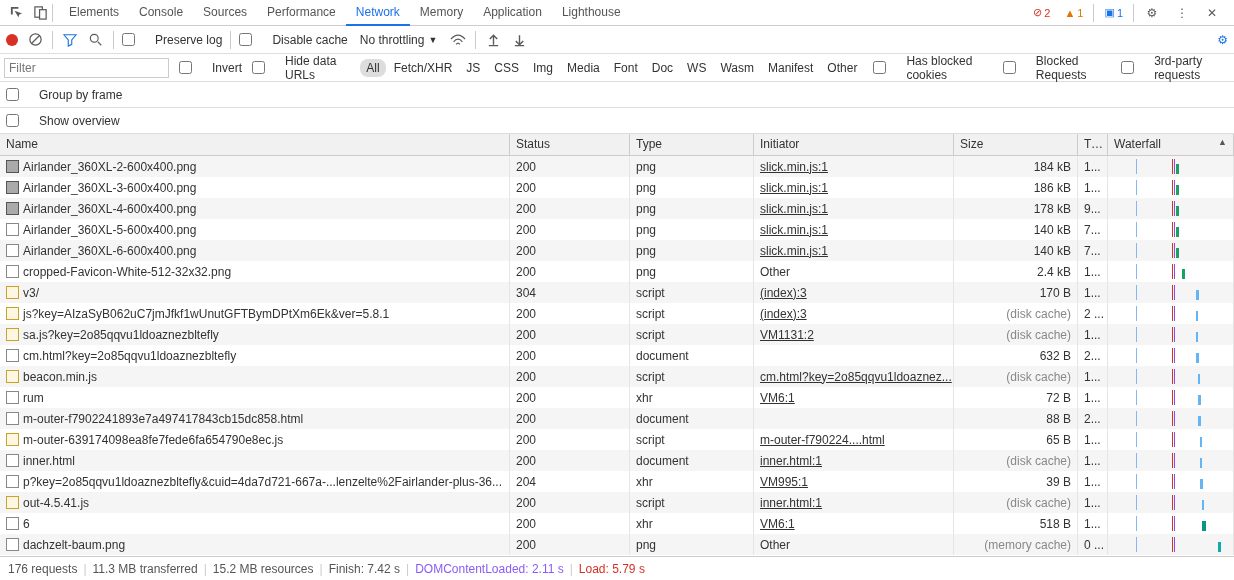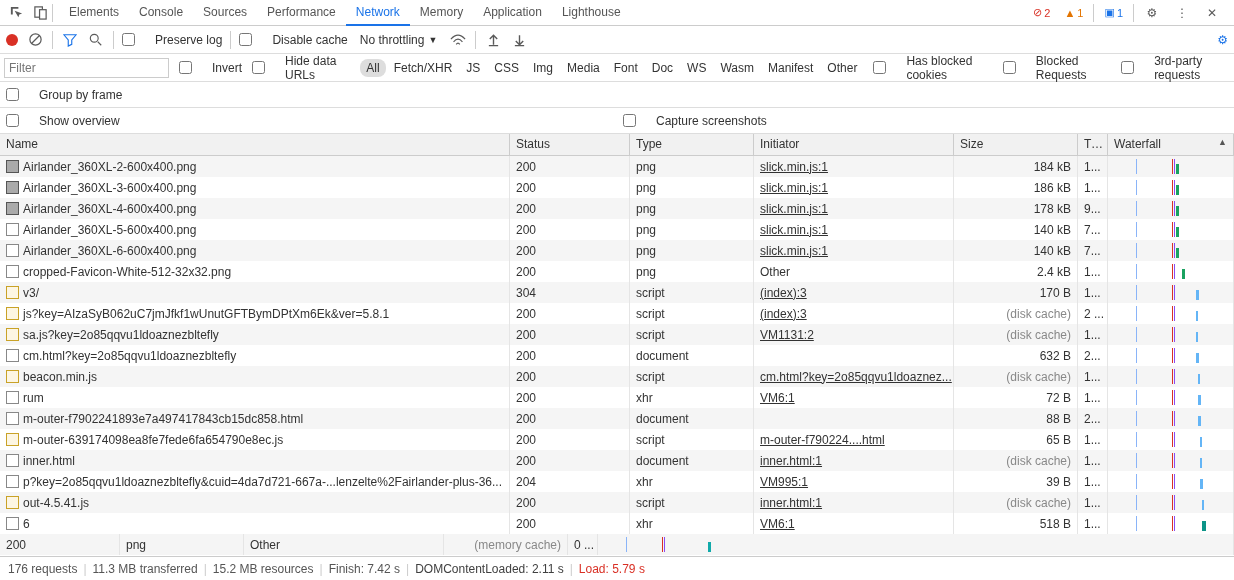--- a/index.html
+++ b/index.html
@@ -43,21 +43,21 @@
 .row .col { border-right: 1px solid #e5e5e5; height: 100%; display: flex; align-items: center; }
 .row .c-size { justify-content: flex-end; }
 .name-ic { width: 13px; height: 13px; margin-right: 4px; border: 1px solid #888; flex-shrink: 0; }
 .name-ic.doc { border-color: #888; background: #fff; }
 .name-ic.js { border-color: #c9a227; background: #fdf6e3; }
 .name-ic.img { border-color: #555; background: #aaa; }
 .link { text-decoration: underline; color: #333; }
 .dim { color: #888; }
 .footer { height: 24px; border-top: 1px solid #ccc; display: flex; align-items: center; padding: 0 8px; gap: 6px; font-size: 12px; color: #555; }
 .footer .sep { color: #ccc; }
-.dcl { color: #404040; }
+.dcl { color: #8b5cf6; }
 .load { color: #d93025; }
 .wf-area { position: relative; height: 100%; }
 .wf-marker { position: absolute; top: 0; bottom: 0; width: 1px; }
 .wf-bar { position: absolute; height: 10px; top: 5px; }
 .sort-arrow { float: right; font-size: 9px; color: #555; }
 .gear-right { position: absolute; right: 6px; color: #1a73e8; }
 svg { display: block; }
 </style>
 </head>
 <body>
@@ -196,26 +196,20 @@
       </label>
     </div>
 </div>
 <div class="optrow">
   <div class="optcol">
       <label class="chk">
         <input type="checkbox" style="">
         <span>Show overview</span>
       </label>
     </div>
-  <div class="optcol">
-      <label class="chk">
-        <input type="checkbox" style="">
-        <span>Capture screenshots</span>
-      </label>
-    </div>
 </div>
 
 <div class="grid-head">
   <div class="col c-name">Name</div>
   <div class="col c-status">Status</div>
   <div class="col c-type">Type</div>
   <div class="col c-init">Initiator</div>
   <div class="col c-size" style="text-align:left">Size</div>
   <div class="col c-time">Ti...</div>
   <div class="col c-wf"><span>Waterfall</span><span class="sort-arrow">▲</span></div>
@@ -588,20 +582,24 @@
       <div class="col c-wf">
         <div class="wf-area">
           <div class="wf-marker" style="left:22px;background:#8ab4f8"></div>
           <div class="wf-marker" style="left:58px;background:#d93025"></div>
           <div class="wf-marker" style="left:60px;background:#8a4af3"></div>
           <div class="wf-bar" style="left:88px;width:4px;background:#0d9488"></div>
         </div>
       </div>
     </div>
     <div class="row">
+      <div class="col c-name">
+        <span class="name-ic doc"></span>
+        <span>dachzelt-baum.png</span>
+      </div>
       <div class="col c-status">200</div>
       <div class="col c-type">png</div>
       <div class="col c-init">Other</div>
       <div class="col c-size dim">(memory cache)</div>
       <div class="col c-time">0 ...</div>
       <div class="col c-wf">
         <div class="wf-area">
           <div class="wf-marker" style="left:22px;background:#8ab4f8"></div>
           <div class="wf-marker" style="left:58px;background:#d93025"></div>
           <div class="wf-marker" style="left:60px;background:#8a4af3"></div>

